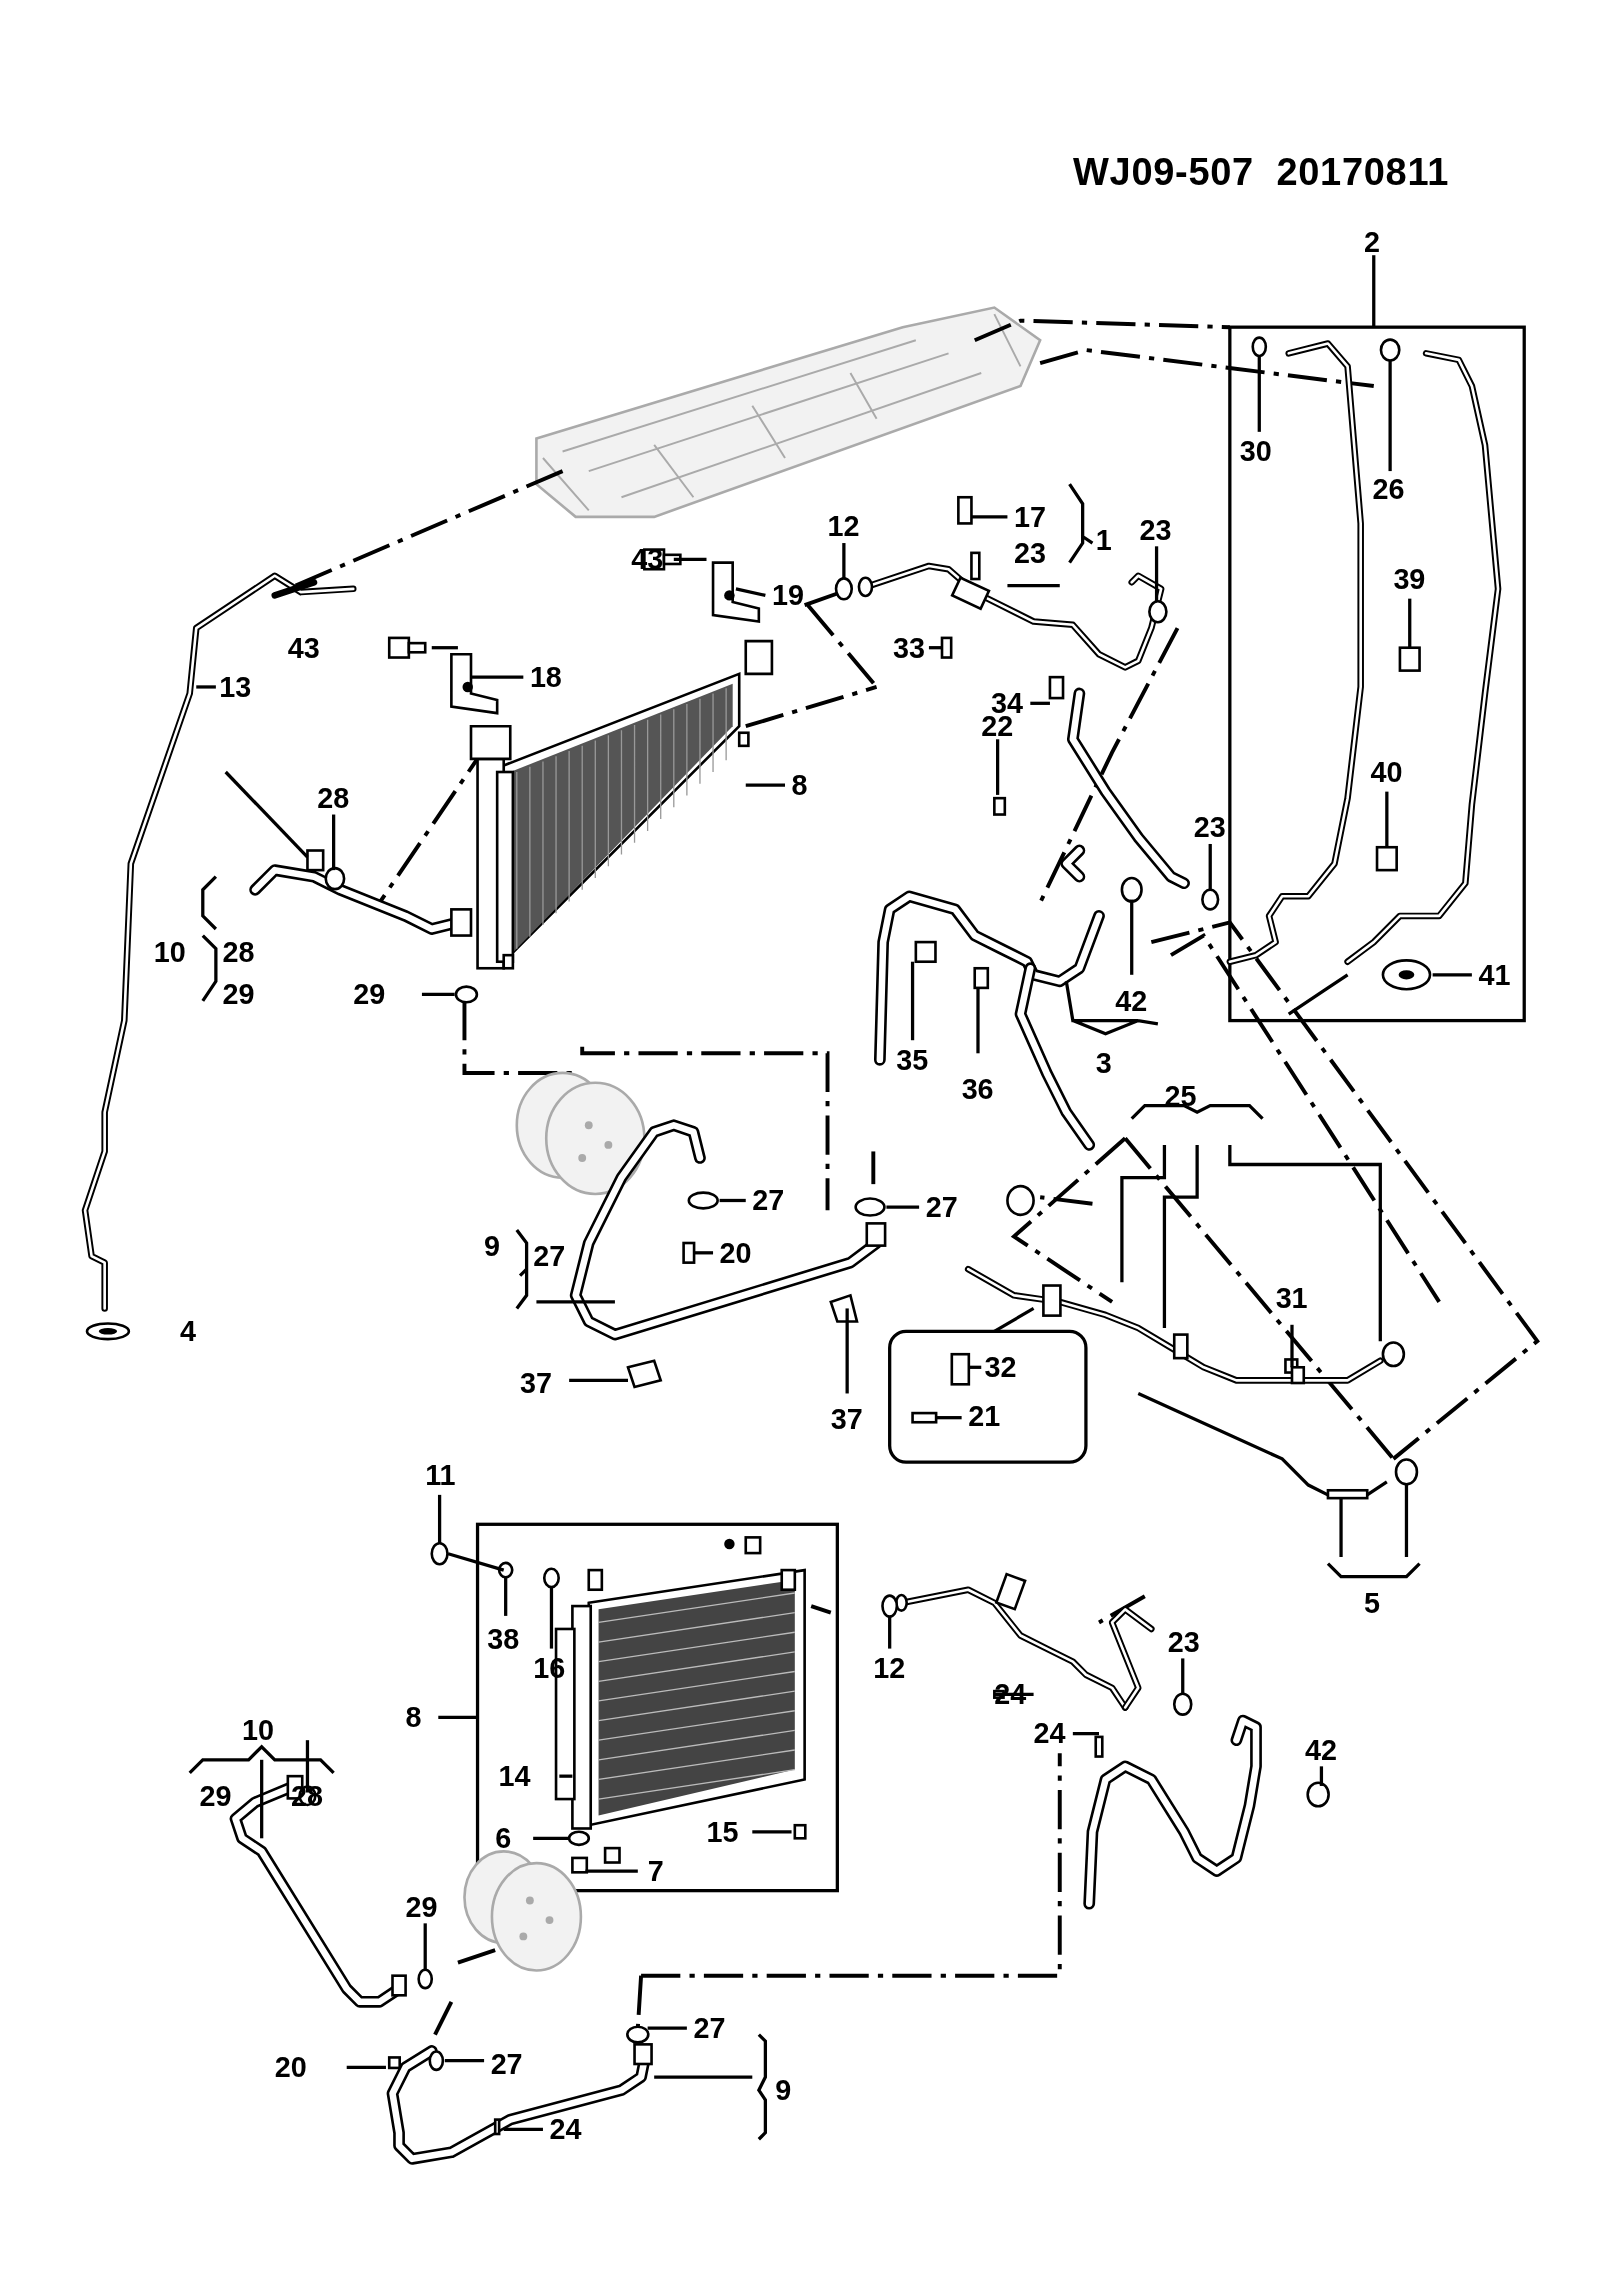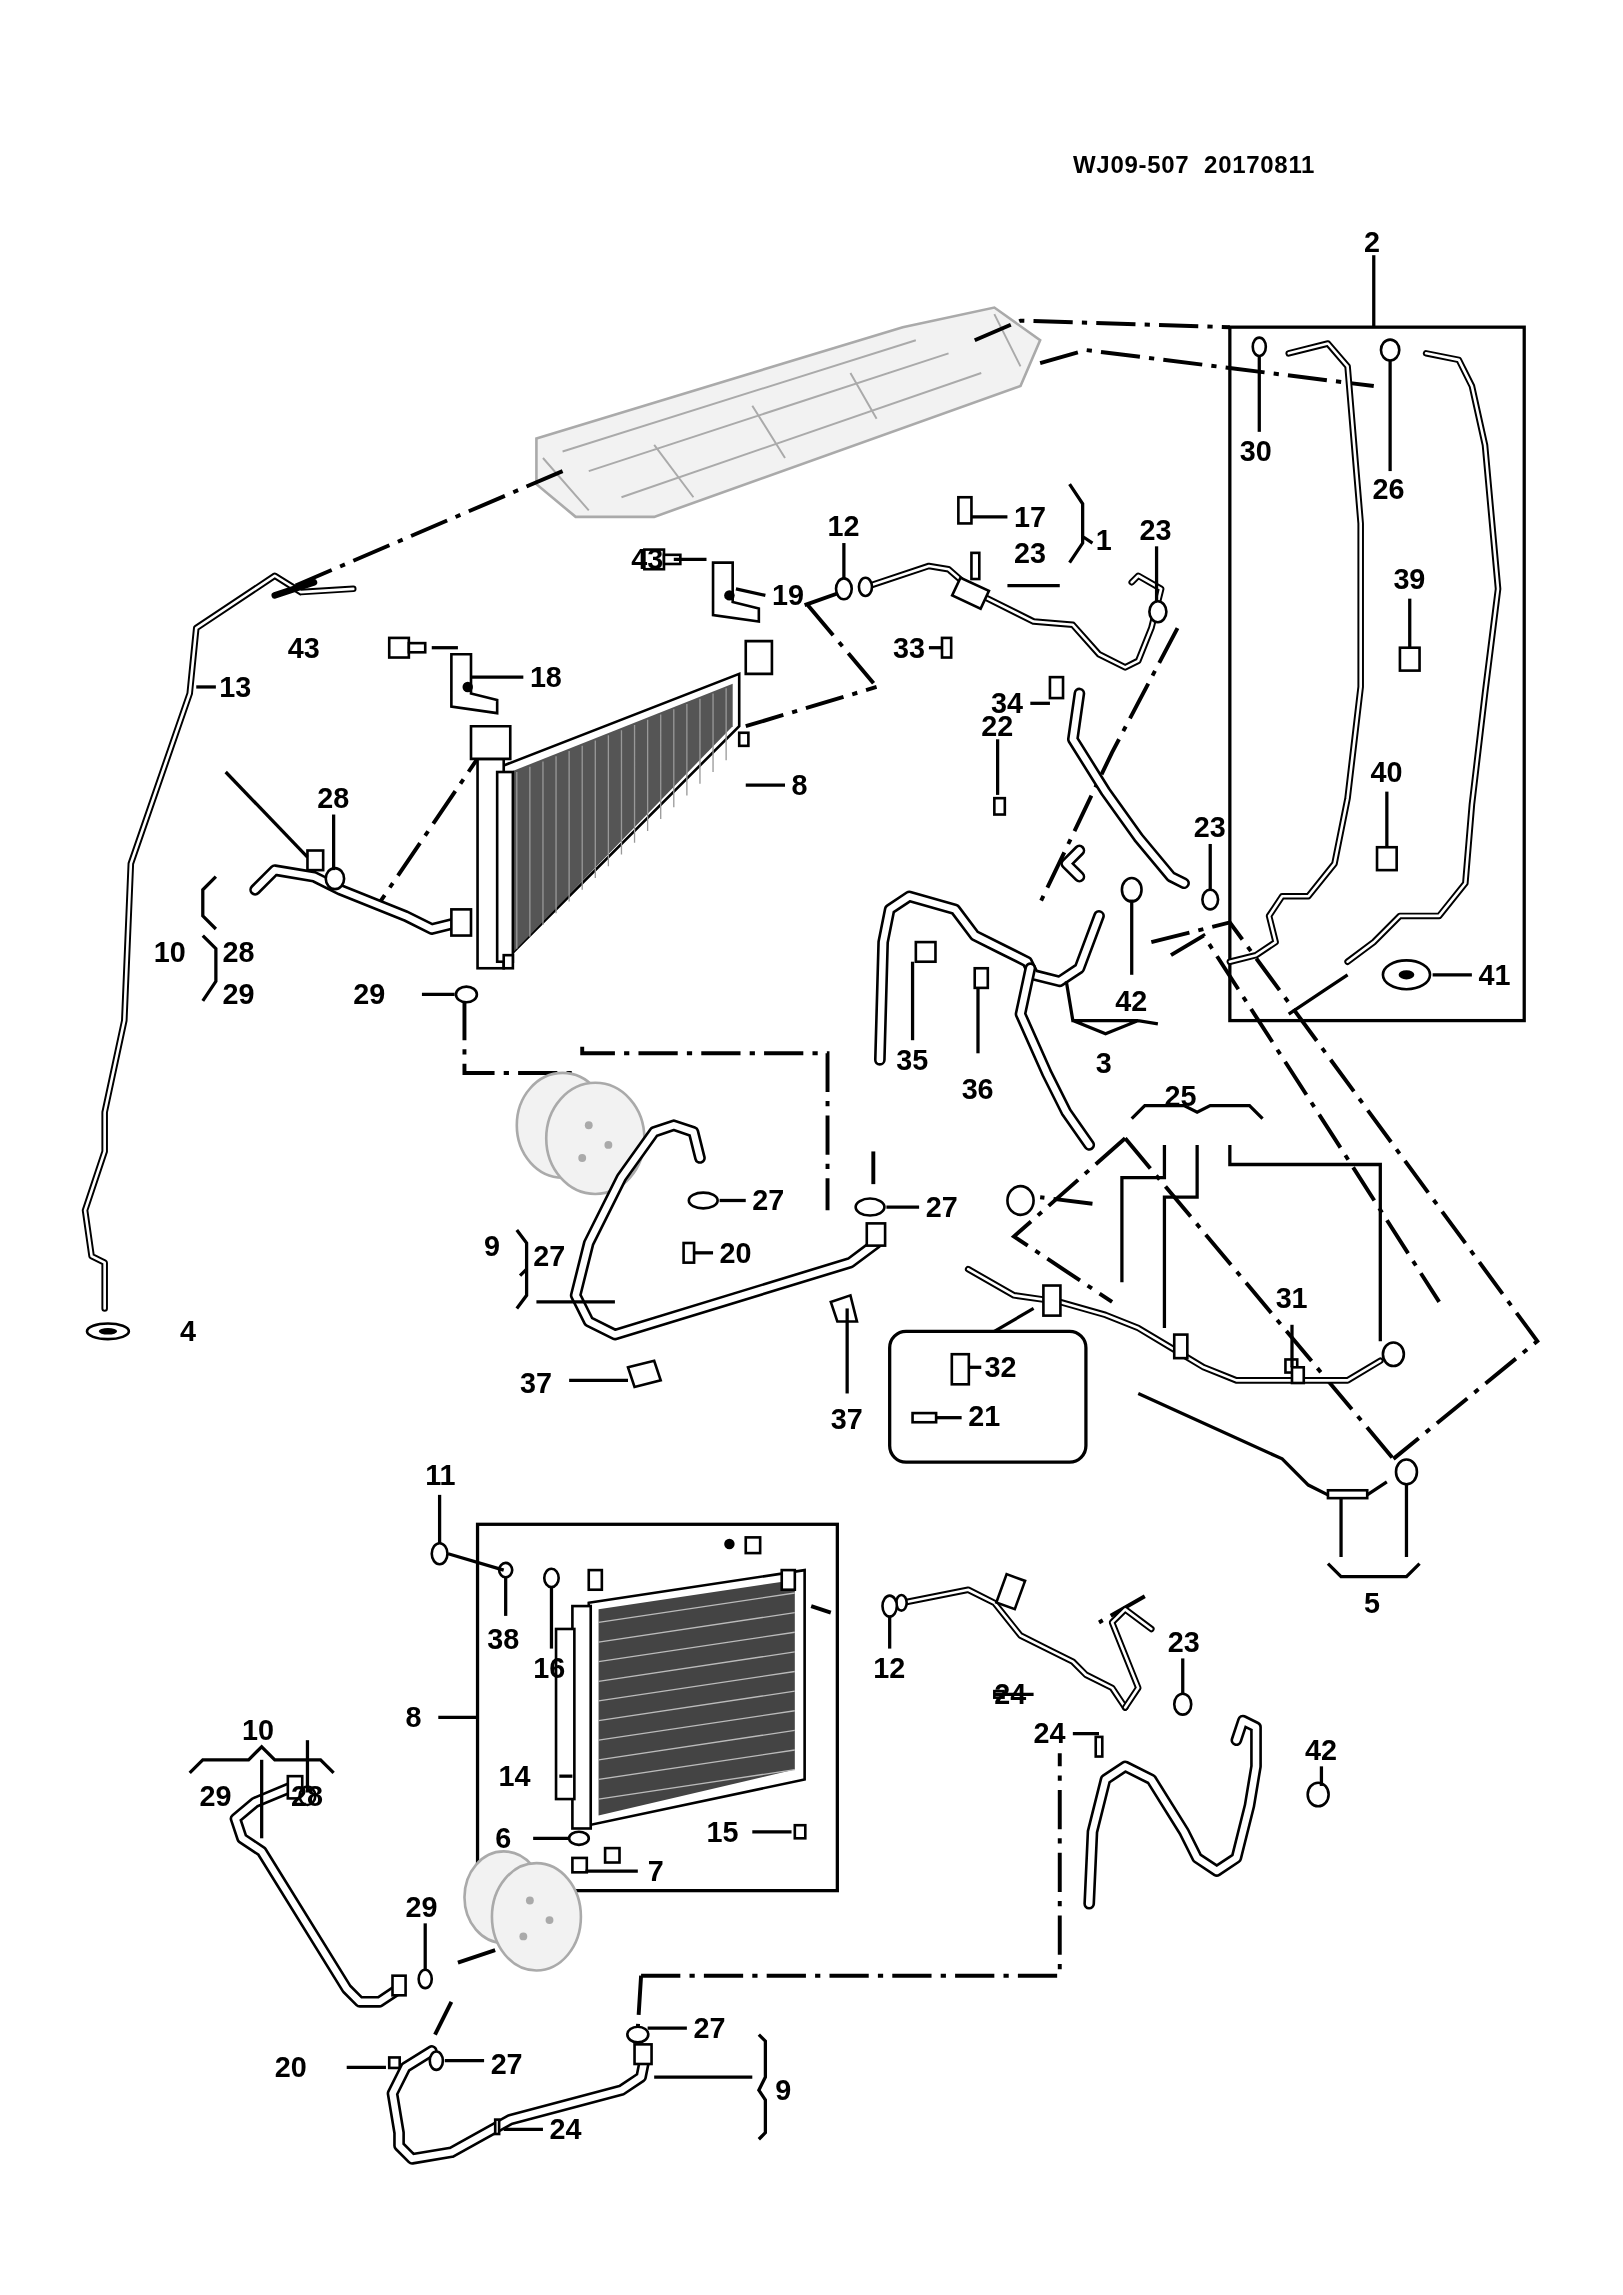--- a/index.html
+++ b/index.html
@@ -1,18 +1,18 @@
 <!DOCTYPE html>
 <html style="font-size:10.5px"><head>
 <meta charset="utf-8">
 <style>
   html,body{margin:0;padding:0;background:#ffffff;}
   body{width:1623px;height:2295px;position:relative;overflow:hidden;font-family:"Liberation Sans",sans-serif;}
   #diagram{position:absolute;left:0;top:0;width:1623px;height:2295px;}
-  .hdr{position:absolute;left:1073px;top:151px;font-family:"Liberation Sans",sans-serif;font-weight:bold;font-size:24px;color:#000;letter-spacing:0.7px;white-space:pre;}
+  .hdr{position:absolute;left:1073px;top:151px;font-family:"Liberation Sans",sans-serif;font-weight:bold;font-size:38px;color:#000;letter-spacing:0.7px;white-space:pre;}
   .lbl{font-family:"Liberation Sans",sans-serif;font-weight:bold;font-size:44px;fill:#000;}
   .ln{stroke:#000;stroke-width:5;fill:none;}
   .dash{stroke:#000;stroke-width:6;fill:none;stroke-dasharray:60 14 8 14;}
   .pipe{stroke:#000;stroke-width:18;fill:none;stroke-linecap:round;stroke-linejoin:round;}
   .pipeIn{stroke:#fff;stroke-width:10;fill:none;stroke-linecap:round;stroke-linejoin:round;}
   .thin{stroke:#000;stroke-width:10;fill:none;stroke-linecap:round;stroke-linejoin:round;}
   .thinIn{stroke:#fff;stroke-width:4;fill:none;stroke-linecap:round;stroke-linejoin:round;}
   .ghost{stroke:#aaa;stroke-width:4;fill:#f2f2f2;}
   .ghostl{stroke:#aaa;stroke-width:3;fill:none;}
   .part{stroke:#000;stroke-width:4;fill:#fff;}

